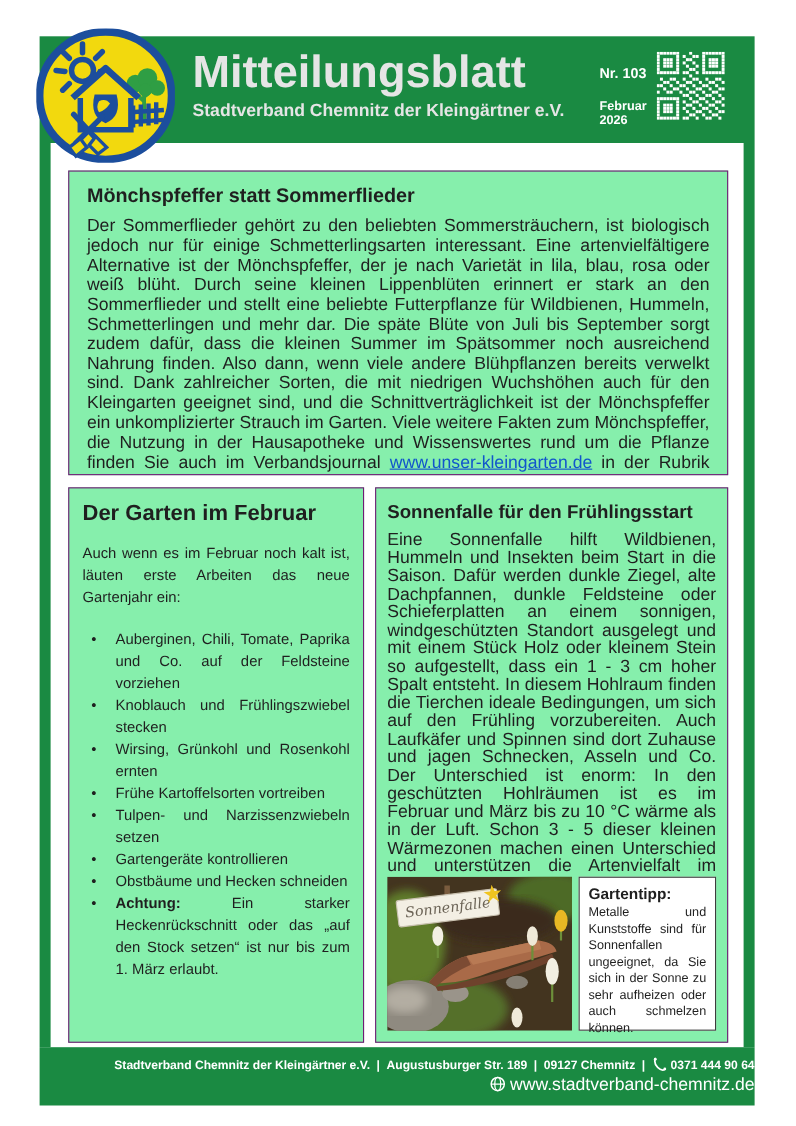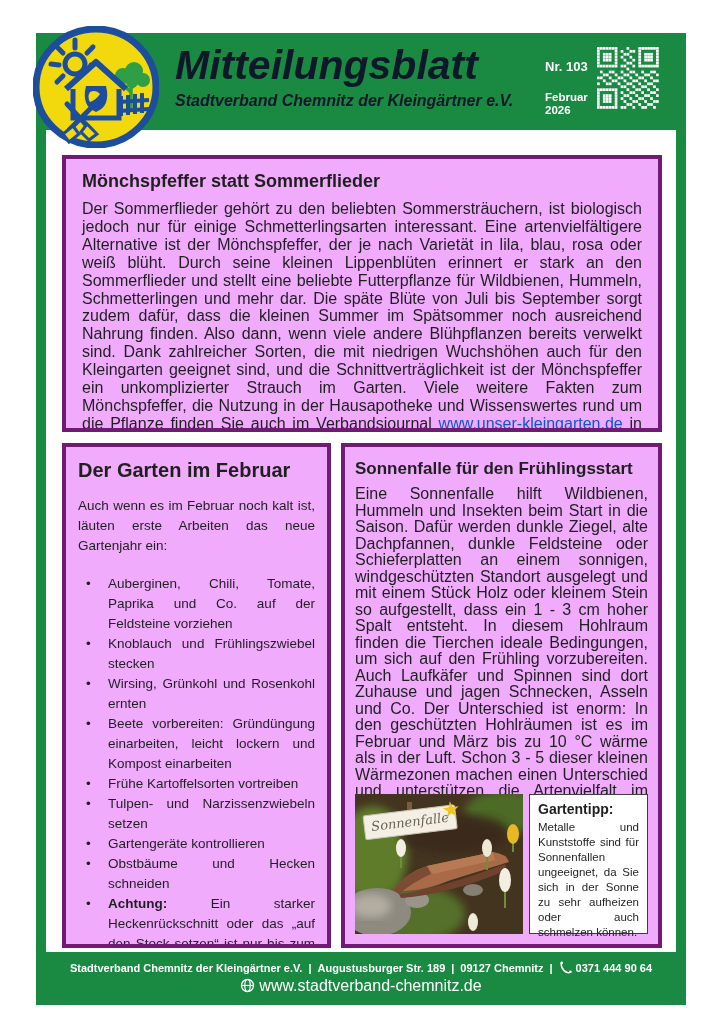--- a/index.html
+++ b/index.html
@@ -5,31 +5,31 @@
   html,body{margin:0;padding:0;}
   body{
     width:724px;height:1024px;background:#ffffff;position:relative;
     font-family:"Liberation Sans", sans-serif;color:#1f1f1f;overflow:hidden;
   }
   
   .header-band{position:absolute;left:36px;top:33px;width:650px;height:97px;background:#1a8a42;}
   .frame-left{position:absolute;left:36px;top:130px;width:10px;height:822px;background:#1a8a42;}
   .frame-right{position:absolute;left:676px;top:130px;width:10px;height:822px;background:#1a8a42;}
   .footer-band{position:absolute;left:36px;top:952px;width:650px;height:53px;background:#1a8a42;
-    color:#fff;text-align:center;padding-top:9px;box-sizing:border-box;}
+    color:#fff;text-align:right;padding-top:9px;box-sizing:border-box;}
   
-  .masthead{position:absolute;left:139px;top:10px;color:#0f172a;font-style:italic;}
+  .masthead{position:absolute;left:139px;top:10px;color:#e5e5e5;}
   .masthead h1{margin:0;font-size:41px;font-weight:bold;letter-spacing:0;line-height:1.1;}
   .masthead .sub{font-size:16px;font-weight:bold;margin-top:4px;white-space:nowrap;}
   .issue{position:absolute;left:509px;top:27px;color:#fff;font-weight:bold;font-size:13px;line-height:1.15;}
   .issue .date{margin-top:16px;font-size:11.5px;}
   .qr{position:absolute;left:561px;top:14px;width:62px;height:62px;}
   .logo{position:absolute;left:33px;top:26px;width:126px;height:122px;}
   
-  .box{position:absolute;background:#f0abfc;border:4px solid #701a75;box-sizing:border-box;overflow:hidden;}
+  .box{position:absolute;background:#86efac;border:1px solid #701a75;box-sizing:border-box;overflow:hidden;}
   #box-article{left:62px;top:155px;width:600px;height:277px;padding:10px 16px;}
   #box-article h2{margin:2px 0 8px 0;font-size:18px;}
   #box-article p{margin:0;font-size:16px;line-height:17.9px;text-align:justify;text-align-last:left;}
   #box-article a{color:#1155cc;text-decoration:underline;}
   #box-garden{left:62px;top:443px;width:269px;height:505px;padding:10px 12px;}
   #box-garden h2{margin:2px 0 14px 0;font-size:20px;}
   #box-garden p{margin:0 0 18px 0;font-size:13.5px;line-height:20px;text-align:justify;text-align-last:left;}
   #box-garden ul{margin:0;padding:0;list-style:none;}
   #box-garden li{position:relative;padding-left:30px;font-size:13.5px;line-height:20px;
      text-align:justify;text-align-last:left;margin:0;}
@@ -327,21 +327,20 @@
   <p><span>Der Sommerflieder gehört zu den beliebten Sommersträuchern, ist biologisch jedoch nur für einige Schmetterlingsarten interessant. Eine artenvielfältigere Alternative ist der Mönchspfeffer, der je nach Varietät in lila, blau, rosa oder weiß blüht. Durch seine kleinen Lippenblüten erinnert er stark an den Sommerflieder und stellt eine beliebte Futterpflanze für Wildbienen, Hummeln, Schmetterlingen und mehr dar. Die späte Blüte von Juli bis September sorgt zudem dafür, dass die kleinen Summer im Spätsommer noch ausreichend Nahrung finden. Also dann, wenn viele andere Blühpflanzen bereits verwelkt sind. Dank zahlreicher Sorten, die mit niedrigen Wuchshöhen auch für den Kleingarten geeignet sind, und die Schnittverträglichkeit ist der Mönchspfeffer ein unkomplizierter Strauch im Garten. Viele weitere Fakten zum Mönchspfeffer, die Nutzung in der Hausapotheke und Wissenswertes rund um die Pflanze finden Sie auch im Verbandsjournal </span><a href="#">www.unser-kleingarten.de</a><span> in der Rubrik „Kräuterapotheke“.</span></p>
 </div>
 
 <div class="box" id="box-garden">
   <h2>Der Garten im Februar</h2>
   <p>Auch wenn es im Februar noch kalt ist, läuten erste Arbeiten das neue Gartenjahr ein:</p>
   <ul>
     <li>Auberginen, Chili, Tomate, Paprika und Co. auf der Feldsteine vorziehen</li>
     <li>Knoblauch und Frühlingszwiebel stecken</li>
     <li>Wirsing, Grünkohl und Rosenkohl ernten</li>
-    <li>Beete vorbereiten: Gründüngung einarbeiten, leicht lockern und Kompost einarbeiten</li>
     <li>Frühe Kartoffelsorten vortreiben</li>
     <li>Tulpen- und Narzissenzwiebeln setzen</li>
     <li>Gartengeräte kontrollieren</li>
     <li>Obstbäume und Hecken schneiden</li>
     <li><b>Achtung:</b><span> Ein starker Heckenrückschnitt oder das „auf den Stock setzen“ ist nur bis zum 1. März erlaubt.</span></li>
   </ul>
 </div>
 
 <div class="box" id="box-suntrap">
   <h2>Sonnenfalle für den Frühlingsstart</h2>

